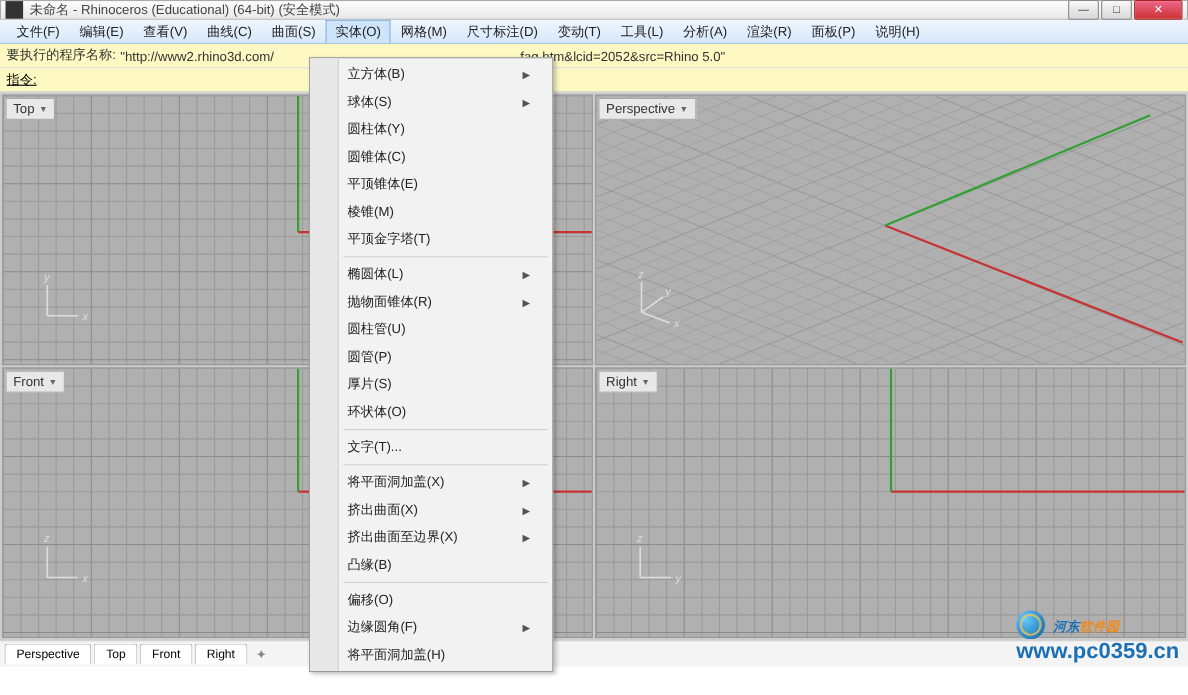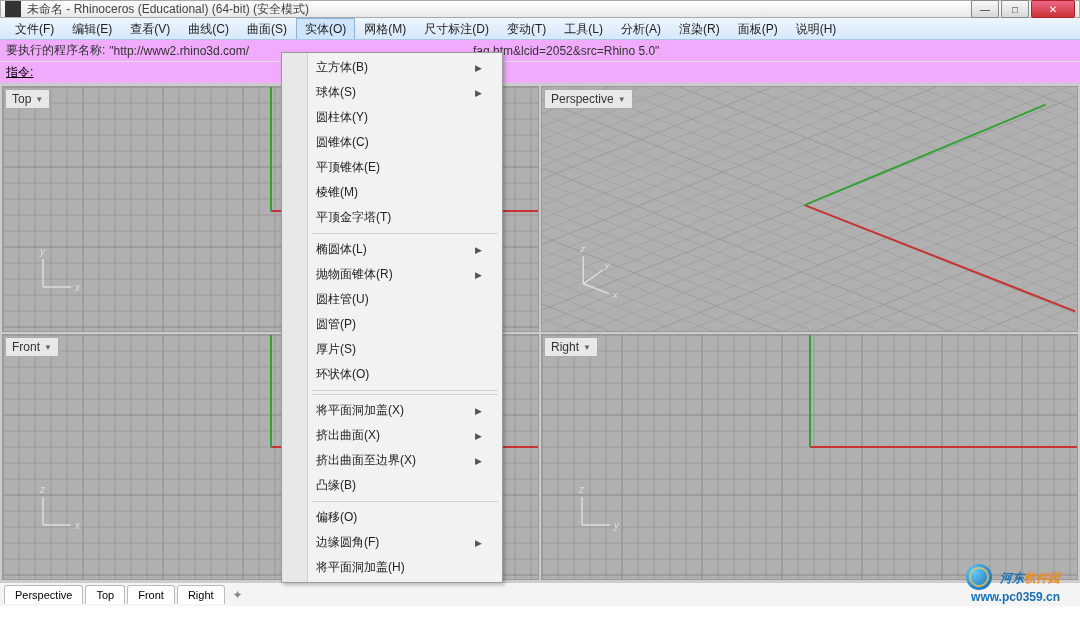--- a/index.html
+++ b/index.html
@@ -9,21 +9,21 @@
 .titlebar .app-icon { width: 16px; height: 16px; background: #333; margin-right: 6px; display: inline-block; }
 .titlebar .title { flex: 1; color: #444; }
 .win-btns { display: flex; gap: 2px; }
 .win-btn { width: 28px; height: 18px; border: 1px solid #888; background: linear-gradient(#f8f8f8,#d8d8d8); border-radius: 2px; display: flex; align-items: center; justify-content: center; font-size: 10px; color: #333; }
 .win-btn.close { background: linear-gradient(#e68,#c33); color: #fff; border-color: #a22; width: 44px; }
 
 .menubar { height: 22px; background: linear-gradient(#eef5fd,#d6e8fb); border-bottom: 1px solid #a9c4e4; display: flex; align-items: stretch; padding: 0 6px; }
 .menubar .menu-item { padding: 3px 9px; color: #222; cursor: default; }
 .menubar .menu-item.active { background: #cde4fb; border: 1px solid #8ab4e0; border-bottom: none; padding: 2px 8px; }
 
-.cmdbar { background: #f0abfc; border-bottom: 1px solid #ccc; }
+.cmdbar { background: #fef9c3; border-bottom: 1px solid #ccc; }
 .cmdbar .line { display: flex; align-items: center; padding: 2px 6px; font-size: 12px; color: #333; border-bottom: 1px solid #e0e0e0; }
 .cmdbar .line .label { margin-right: 4px; }
 .cmdbar .line .url { color: #333; }
 .cmdbar .line2 { display: flex; align-items: center; padding: 2px 6px; text-decoration: underline; }
 .cmdbar .line2 .lbl { margin-right: 4px; }
 
 .viewports { position: relative; height: 498px; background: #ccc; display: grid; grid-template-columns: 1fr 1fr; grid-template-rows: 1fr 1fr; gap: 2px; padding: 2px; }
 .vp { background: #b0b0b0; position: relative; overflow: hidden; border: 1px solid #999; }
 .vp .vp-title { position: absolute; top: 2px; left: 2px; background: #e8e8e8; border: 1px solid #aaa; padding: 2px 6px; font-size: 11px; color: #333; display: flex; align-items: center; gap: 4px; z-index: 2; }
 .vp .vp-title .caret { font-size: 8px; color: #666; }
@@ -33,24 +33,24 @@
 .tabs .tab { padding: 3px 10px; background: #fff; border: 1px solid #bbb; border-bottom: none; border-radius: 3px 3px 0 0; font-size: 11px; }
 .tabs .plus { padding: 3px 6px; color: #888; }
 
 
 .dropdown { position: absolute; top: 52px; left: 281px; width: 222px; background: #f2f2f2; border: 1px solid #9a9a9a; box-shadow: 2px 2px 4px rgba(0,0,0,0.25); z-index: 100; padding: 2px; }
 .dropdown .ico-col { position: absolute; left: 0; top: 0; bottom: 0; width: 26px; background: #e8e8e8; border-right: 1px solid #d0d0d0; }
 .dropdown .mi { position: relative; padding: 4px 18px 4px 32px; color: #222; cursor: default; display: flex; justify-content: space-between; align-items: center; }
 .dropdown .mi .arrow { font-size: 9px; color: #555; }
 .dropdown .sep { height: 1px; background: #d0d0d0; margin: 3px 2px 3px 28px; }
 
-.watermark { position: absolute; right: 20px; bottom: 28px; text-align: right; z-index: 50; }
+.watermark { position: absolute; right: 8px; bottom: 28px; text-align: left; z-index: 50; }
 .watermark .wm1 { font-size: 20px; font-weight: bold; color: #1b6fb5; font-style: italic; }
 .watermark .wm1 .orange { color: #f08a1d; }
-.watermark .wm2 { font-size: 12px; color: #1b6fb5; font-weight: bold; }
+.watermark .wm2 { font-size: 20px; color: #1b6fb5; font-weight: bold; }
 .watermark .ball { display: inline-block; width: 26px; height: 26px; border-radius: 50%; background: radial-gradient(circle at 30% 30%, #6cf, #0a5fa0); vertical-align: middle; margin-right: 2px; position: relative; }
 .watermark .ball::after { content:""; position:absolute; inset:3px; border-radius:50%; border:2px solid rgba(255,200,80,0.7); transform: rotate(20deg); }
 
 
 .grid-bg line { stroke: #9a9a9a; stroke-width: 1; }
 .grid-bg line.major { stroke: #8a8a8a; }
 .axis-x { stroke: #c83232; stroke-width: 2; }
 .axis-y { stroke: #32a032; stroke-width: 2; }
 .axis-ind { stroke: #ddd; stroke-width: 1.5; }
 .axis-lbl { fill: #ddd; font-size: 10px; font-style: italic; }
@@ -467,20 +467,23 @@
     <div class="mi">
       <span>圆管(P)</span>
     </div>
     <div class="mi">
       <span>厚片(S)</span>
     </div>
     <div class="mi">
       <span>环状体(O)</span>
     </div>
     <div class="sep"></div>
+    <div class="mi">
+      <span>文字(T)...</span>
+    </div>
     <div class="sep"></div>
     <div class="mi">
       <span>将平面洞加盖(X)</span>
       <span class="arrow">▶</span>
     </div>
     <div class="mi">
       <span>挤出曲面(X)</span>
       <span class="arrow">▶</span>
     </div>
     <div class="mi">

